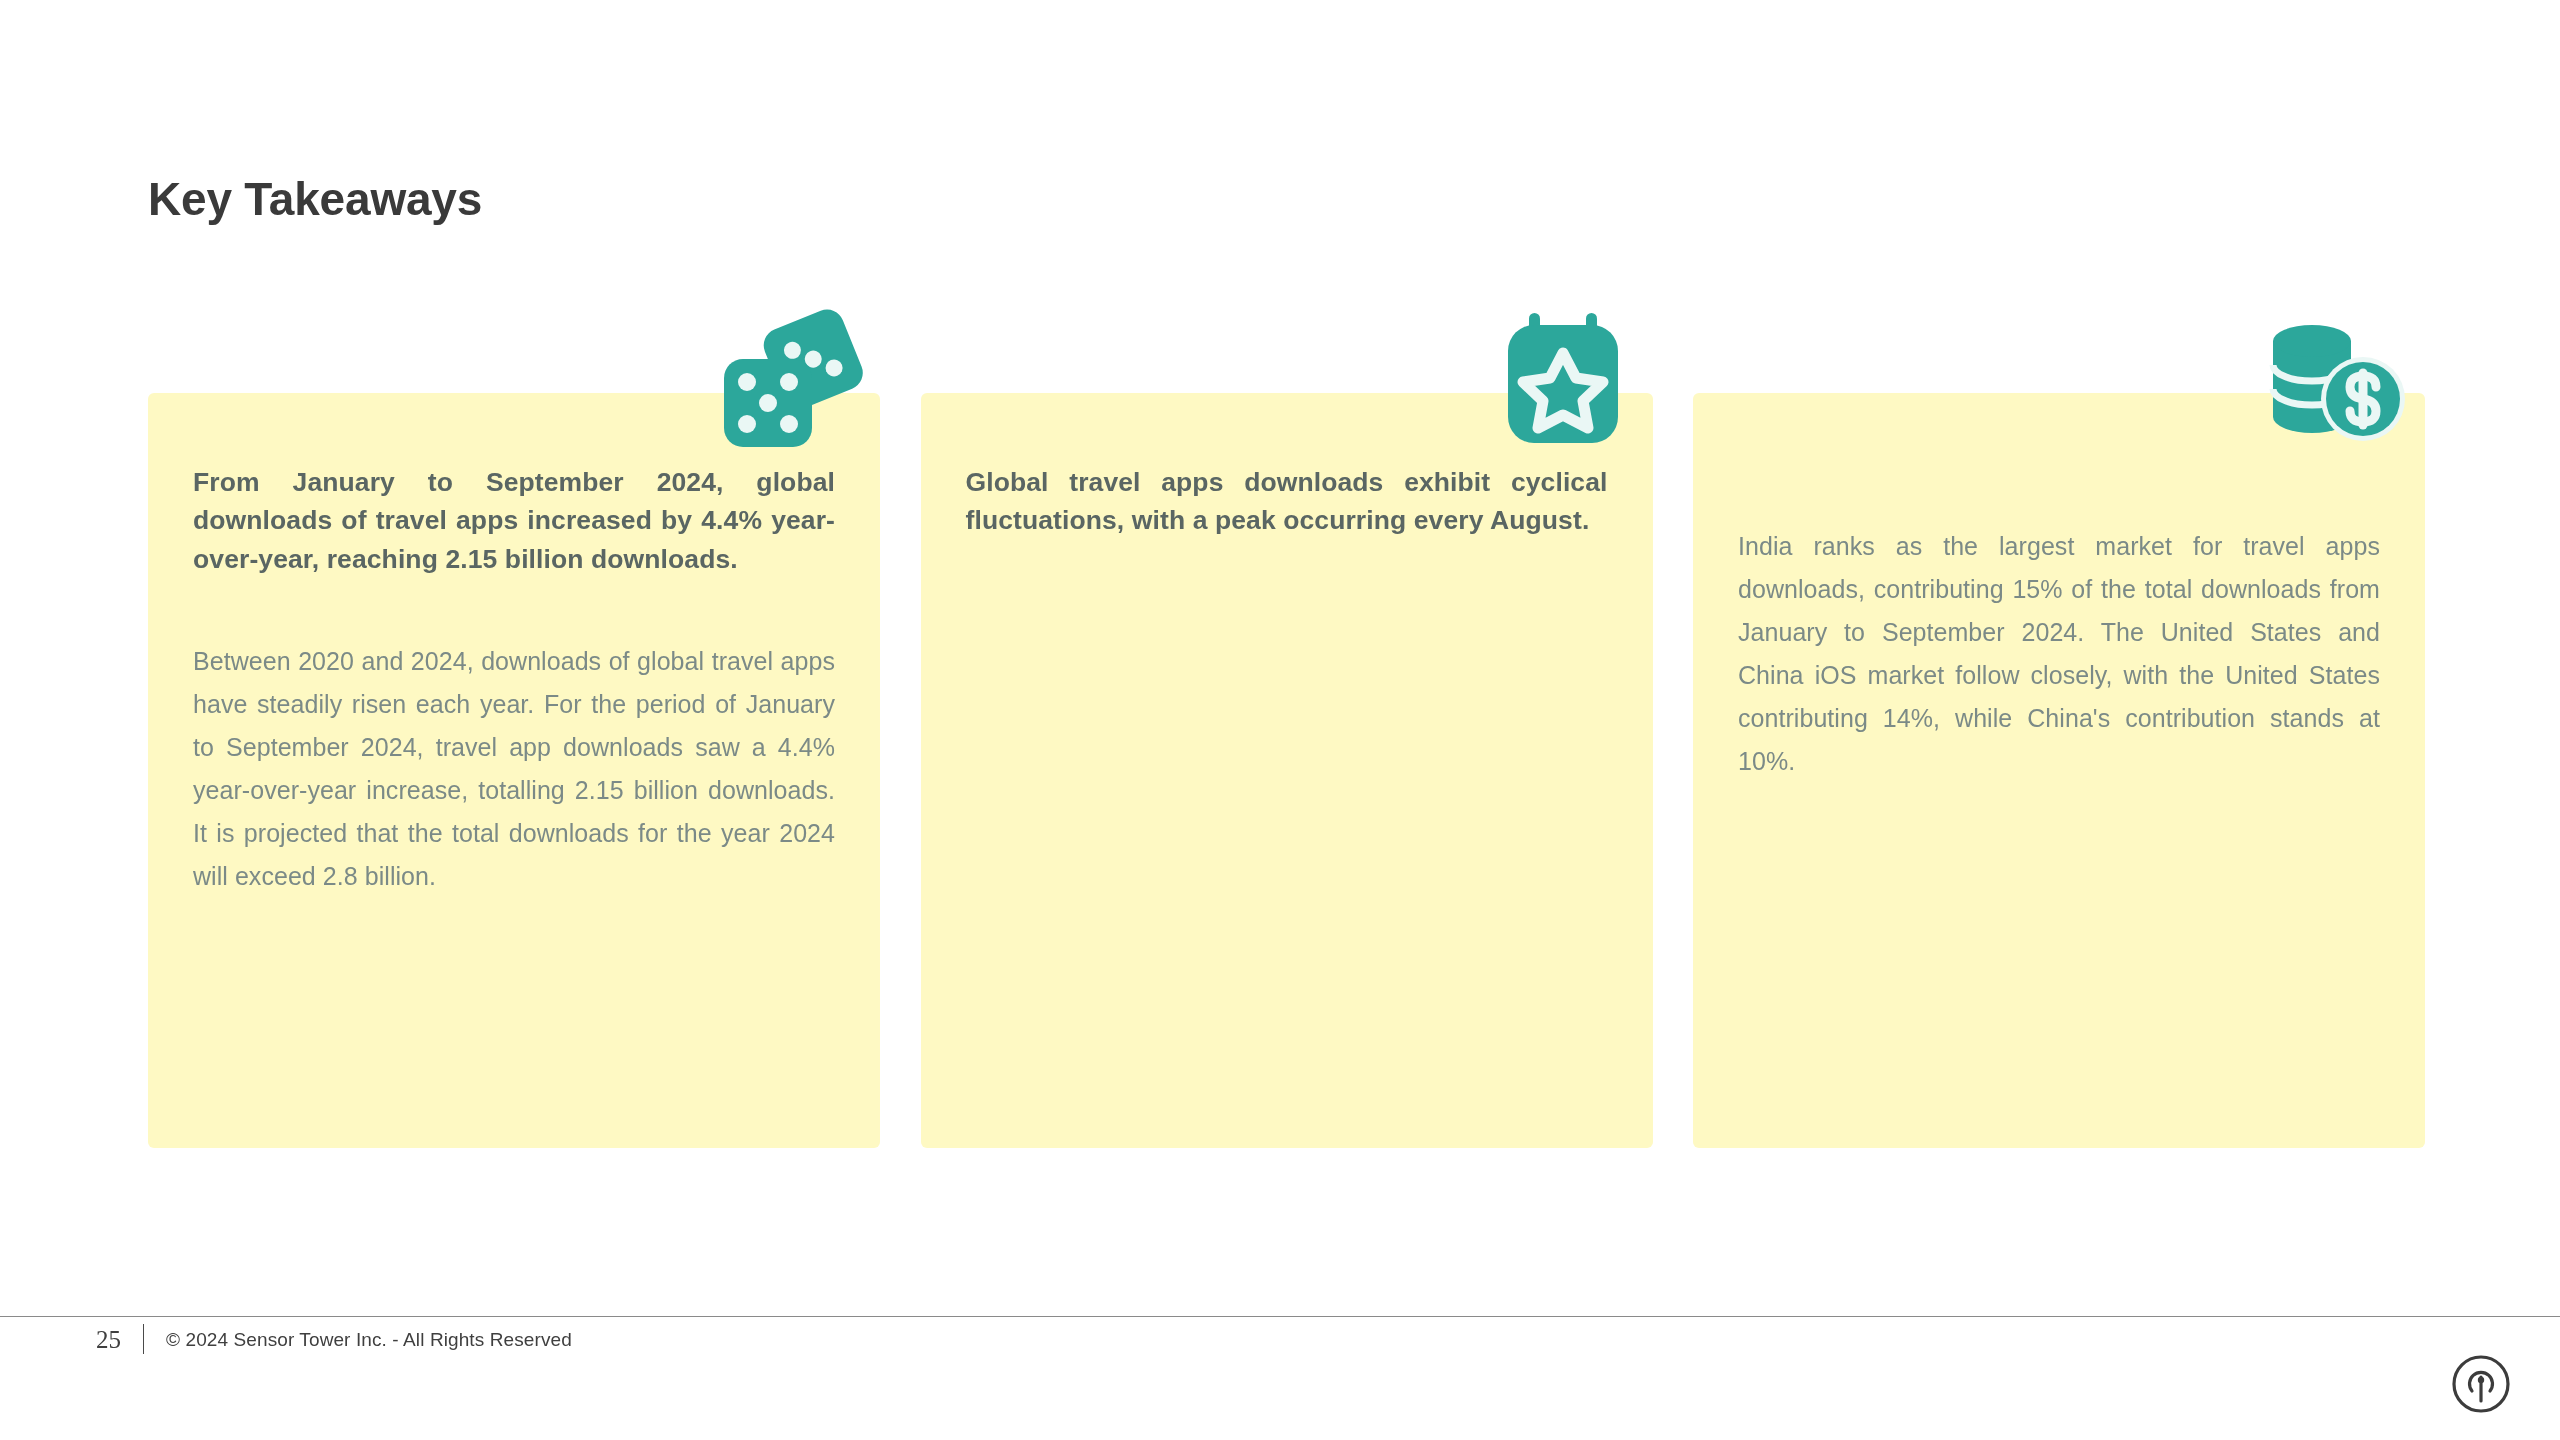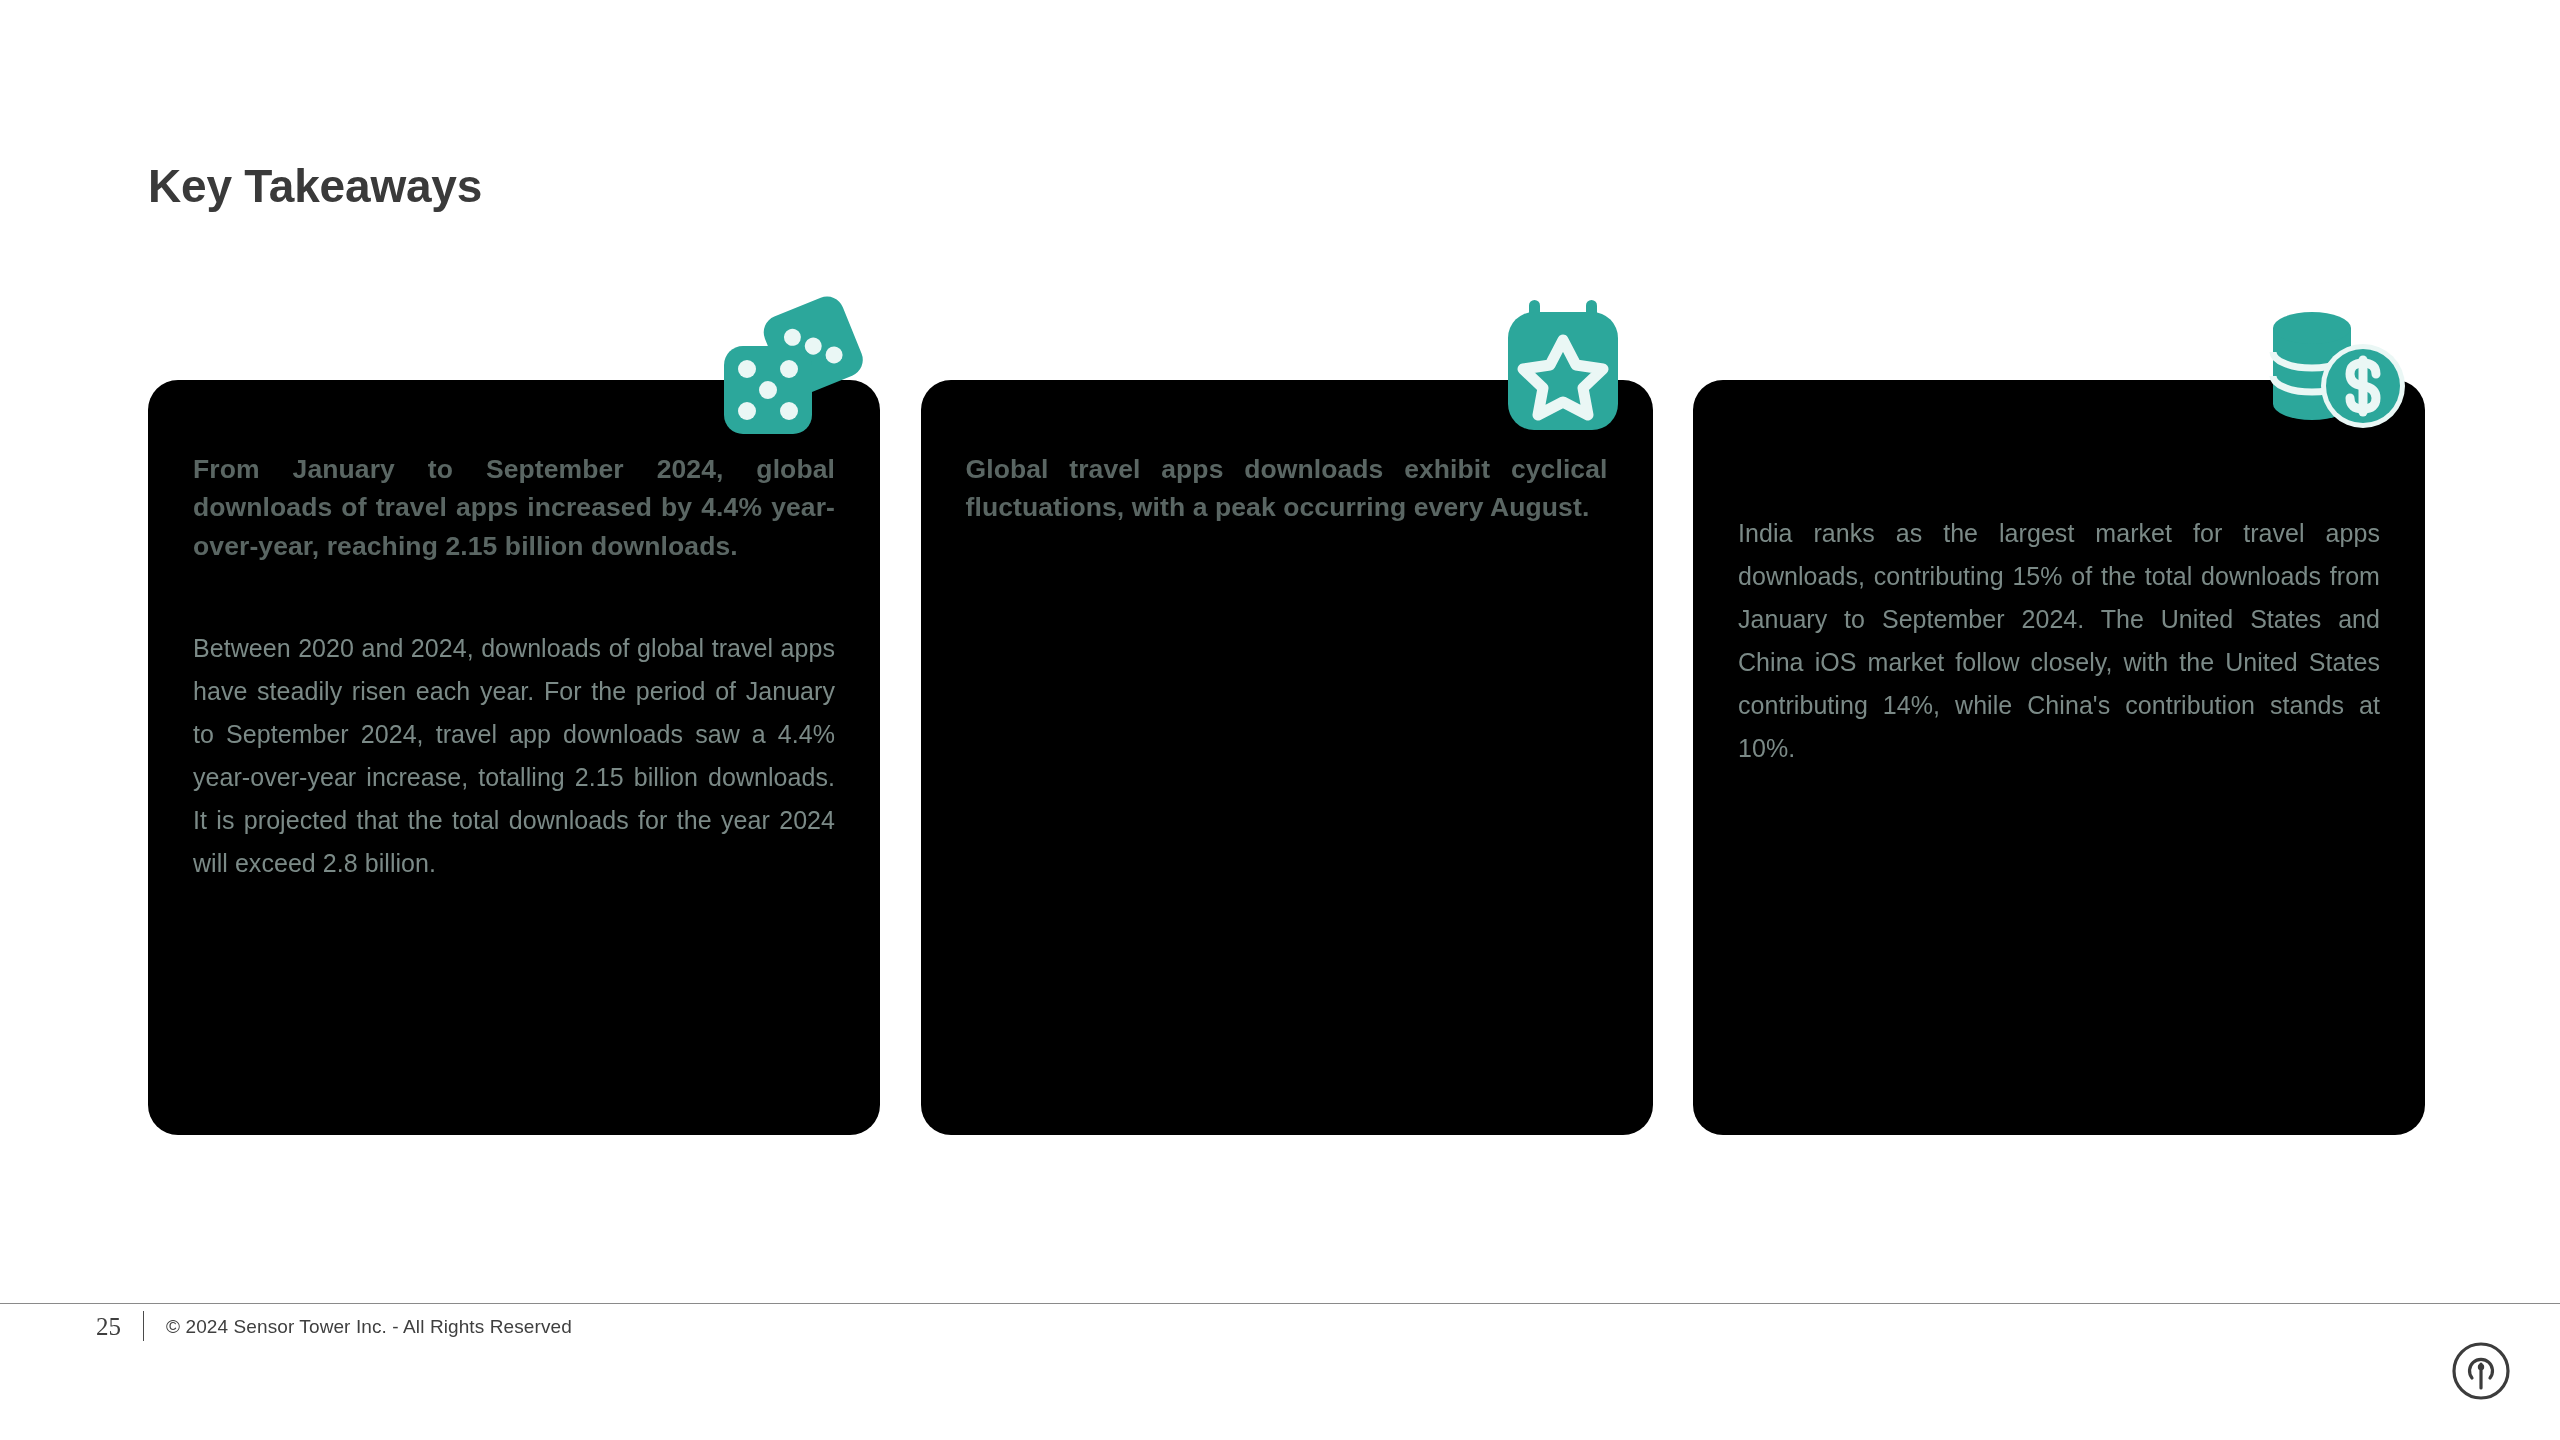--- a/index.html
+++ b/index.html
@@ -13,20 +13,21 @@
     position: relative;
     overflow: hidden;
     font-family: "Liberation Sans", sans-serif;
     -webkit-font-smoothing: antialiased;
   }
 
   .slide {
     position: absolute;
     inset: 0;
     background: #ffffff;
+    margin-top: 13px;
   }
 
   
   .page-title {
     position: absolute;
     left: 148px;
     top: 128px;
     font-size: 46px;
     font-weight: bold;
     color: #3a3a3a;
@@ -42,22 +43,22 @@
     width: 2277px;
     height: 755px;
     display: flex;
     justify-content: space-between;
   }
 
   .card {
     position: relative;
     width: 732px;
     height: 755px;
-    background: #000000;
-    border-radius: 30px;
+    background: #fef9c3;
+    border-radius: 6px;
     box-sizing: border-box;
     padding: 70px 45px 40px 45px;
   }
 
   .card-heading {
     font-size: 26.5px;
     font-weight: bold;
     color: #5a6663;
     line-height: 1.45;
     text-align: justify;

